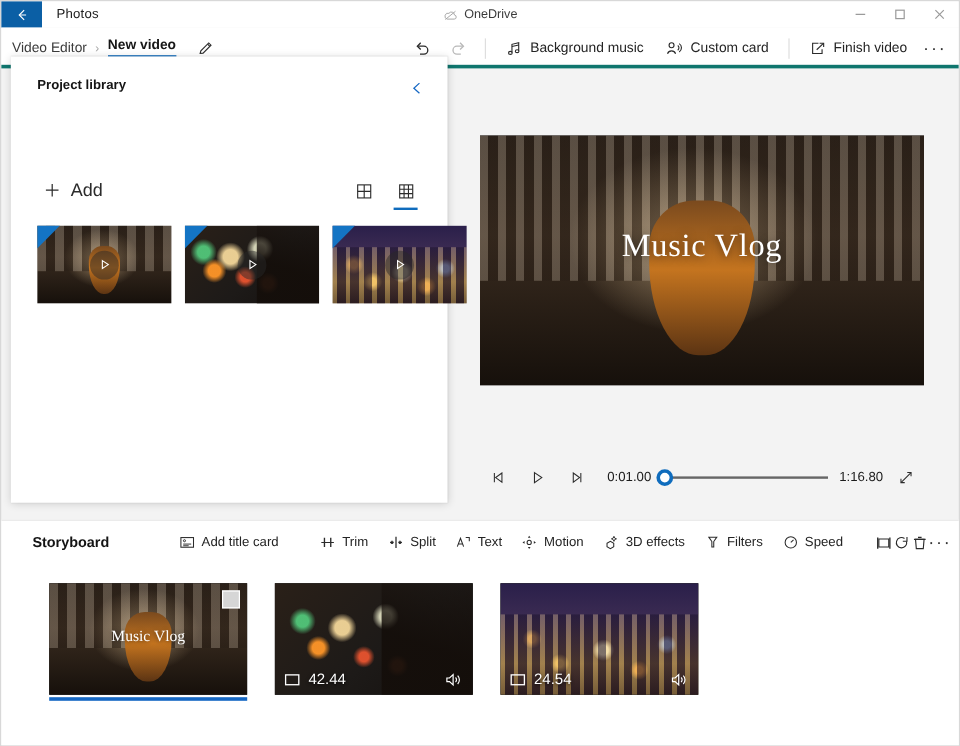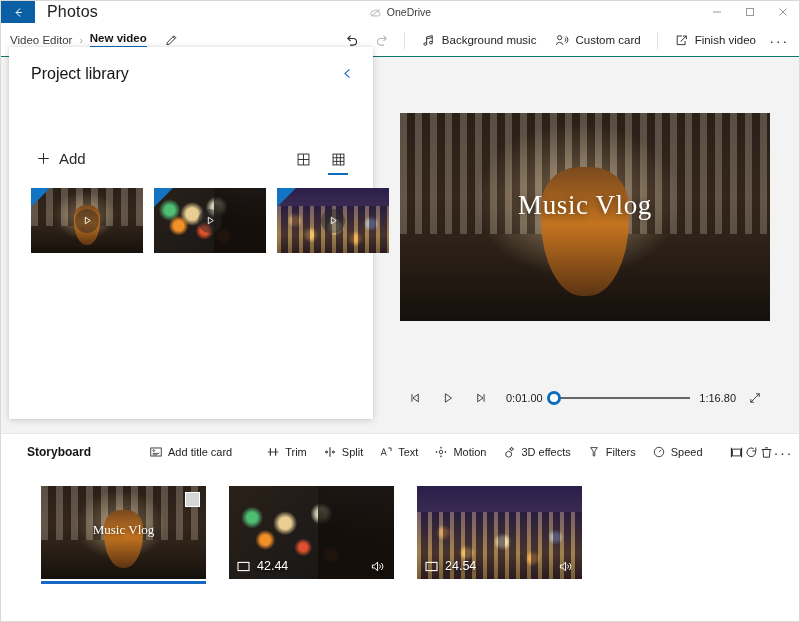--- a/index.html
+++ b/index.html
@@ -10,31 +10,31 @@
     -webkit-font-smoothing:antialiased;
   }
   .app{position:relative;width:800px;height:622px;background:#f3f3f3;
        border:1px solid #d8d8d8;box-sizing:border-box;overflow:hidden;}
 
   
   .titlebar{position:absolute;left:0;top:0;width:100%;height:22px;background:#ffffff;
             display:flex;align-items:center;box-sizing:border-box;}
   .backbtn{width:34px;height:22px;background:#0b5fa5;display:flex;align-items:center;justify-content:center;cursor:pointer;}
   .backbtn svg{width:13px;height:13px;}
-  .app-name{font-size:16px;color:#202020;margin-left:12px;letter-spacing:.2px;}
+  .app-name{font-size:11px;color:#202020;margin-left:12px;letter-spacing:.2px;}
   .onedrive{position:absolute;left:0;right:0;top:0;height:22px;display:flex;align-items:center;justify-content:center;gap:5px;pointer-events:none;}
   .onedrive span{font-size:10.5px;color:#3a3a3a;pointer-events:auto;}
   .onedrive svg{width:13px;height:13px;opacity:.62;pointer-events:auto;}
   .wincontrols{position:absolute;right:0;top:0;height:22px;display:flex;align-items:center;}
   .wc{width:33px;height:22px;display:flex;align-items:center;justify-content:center;cursor:pointer;}
   .wc svg{width:10px;height:10px;}
 
   
   .cmdbar{position:absolute;left:0;top:22px;width:100%;height:34px;background:#ffffff;
-          border-bottom:1px solid #0f766e;box-sizing:border-box;}
+          border-bottom:3px solid #0f766e;box-sizing:border-box;}
   .breadcrumb{position:absolute;left:9px;top:0;height:34px;display:flex;align-items:center;gap:7px;}
   .bc-link{font-size:11.5px;color:#3b3b3b;cursor:pointer;}
   .bc-sep{font-size:10px;color:#a6a6a6;}
   .bc-cur{font-size:11.5px;color:#151515;font-weight:600;position:relative;padding-bottom:4px;cursor:pointer;}
   .bc-cur::after{content:"";position:absolute;left:0;right:0;bottom:0;height:2px;background:#0f6cbd;}
   .bc-edit{margin-left:10px;display:flex;align-items:center;cursor:pointer;}
   .bc-edit svg{width:15px;height:15px;}
 
   .cmdright{position:absolute;right:6px;top:0;height:34px;display:flex;align-items:center;}
   .cmdbtn{display:flex;align-items:center;gap:6px;height:26px;padding:0 9px;cursor:pointer;border-radius:2px;}
@@ -43,21 +43,21 @@
   .cmd-icononly{width:30px;height:26px;display:flex;align-items:center;justify-content:center;cursor:pointer;border-radius:2px;}
   .cmd-icononly svg{width:16px;height:16px;}
   .cmd-icononly.disabled svg{opacity:.33;}
   .vdiv{width:1px;height:17px;background:#dedede;margin:0 7px;}
   .dots{width:28px;height:26px;display:flex;align-items:center;justify-content:center;cursor:pointer;
         font-size:15px;letter-spacing:1.5px;color:#333;}
 
   
   .library{position:absolute;left:8px;top:46px;width:364px;height:372px;background:#ffffff;
            box-shadow:0 1px 7px rgba(0,0,0,.16),0 0 1px rgba(0,0,0,.12);}
-  .lib-title{position:absolute;left:22px;top:18px;font-size:16px;font-weight:400;color:#141414;}
+  .lib-title{position:absolute;left:22px;top:18px;font-size:11px;font-weight:700;color:#141414;}
   .lib-collapse{position:absolute;right:14px;top:14px;width:24px;height:24px;display:flex;align-items:center;justify-content:center;cursor:pointer;}
   .lib-collapse svg{width:13px;height:13px;}
   .lib-add{position:absolute;left:27px;top:103px;display:flex;align-items:center;gap:8px;cursor:pointer;}
   .lib-add svg{width:15px;height:15px;}
   .lib-add span{font-size:15px;color:#2b2b2b;}
   .lib-views{position:absolute;right:22px;top:100px;display:flex;align-items:flex-start;gap:9px;}
   .viewbtn{width:26px;height:24px;display:flex;align-items:center;justify-content:center;cursor:pointer;position:relative;}
   .viewbtn svg{width:15px;height:15px;}
   .viewbtn.active::after{content:"";position:absolute;left:3px;right:3px;bottom:-4px;height:2px;background:#0f6cbd;}
   .lib-grid{position:absolute;left:22px;top:141px;display:flex;gap:11px;}

